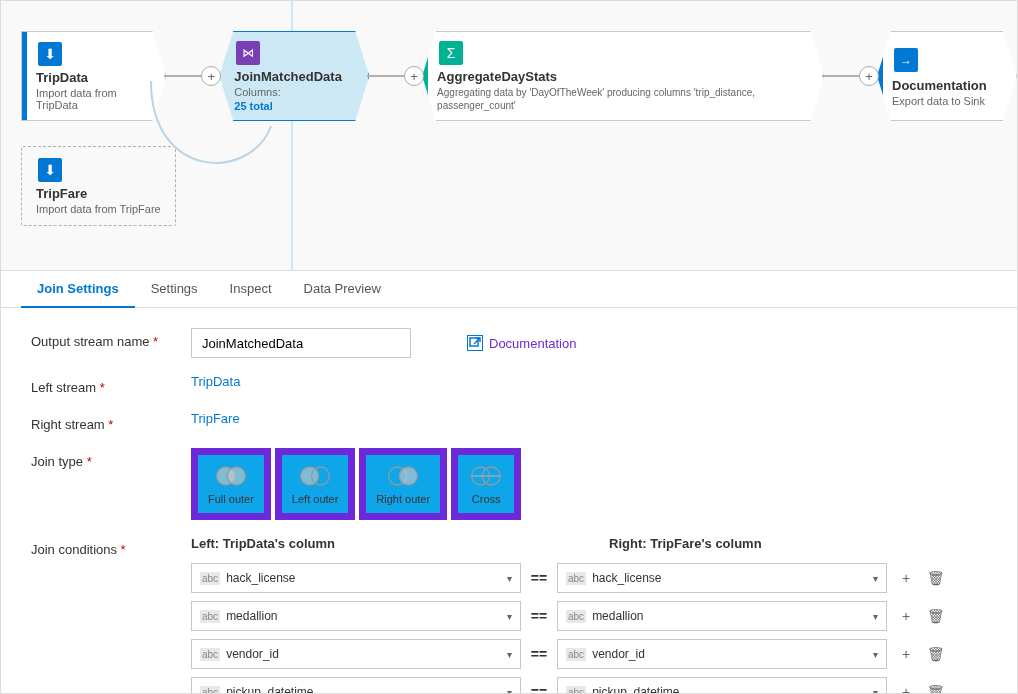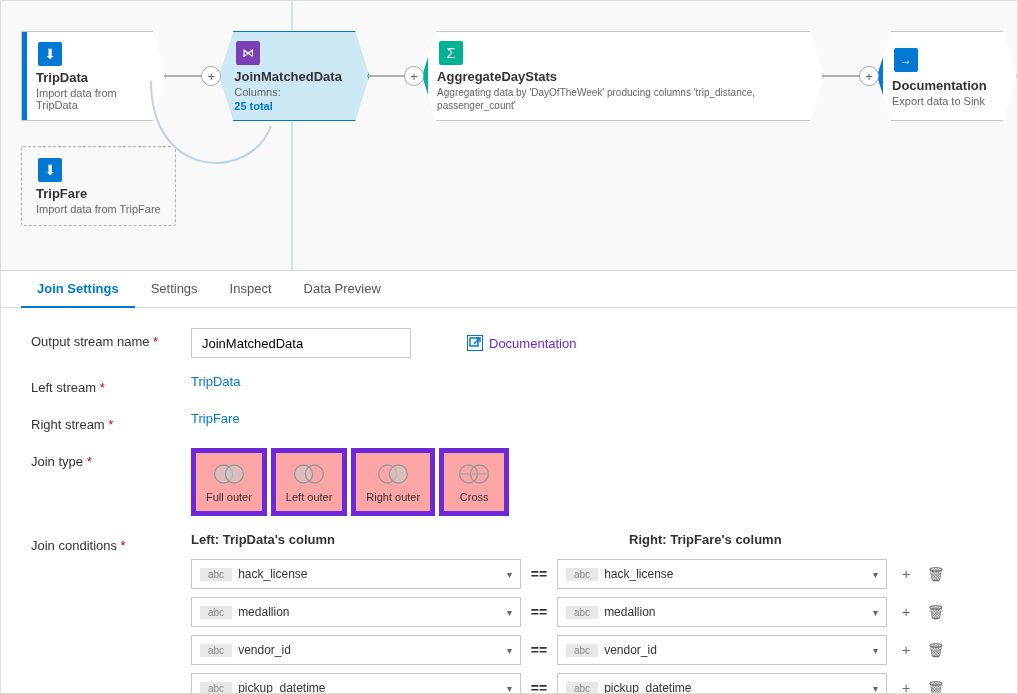--- a/index.html
+++ b/index.html
@@ -215,22 +215,22 @@
     .join-type-container {
       display: flex;
       gap: 4px;
     }
 
     .join-type-btn {
       display: flex;
       flex-direction: column;
       align-items: center;
       padding: 8px 10px;
-      border: 5px solid #6d28d9;
-      background: #fca5a5;
+      border: 7px solid #6d28d9;
+      background: #0ea5e9;
       cursor: pointer;
       min-width: 70px;
     }
 
     .join-type-btn.selected {
       border: 2px solid #0078d4;
       background: #fff;
     }
 
     .join-type-btn .join-icon {
@@ -273,21 +273,21 @@
       margin-bottom: 4px;
     }
 
     .col-header {
       font-size: 13px;
       font-weight: 600;
       color: #333;
     }
 
     .left-col-header { width: 330px; }
-    .right-col-header { margin-left: 56px; width: 330px; }
+    .right-col-header { margin-left: 36px; width: 330px; }
 
     .condition-row {
       display: flex;
       align-items: center;
       gap: 8px;
     }
 
     .select-dropdown {
       border: 1px solid #c8c8c8;
       padding: 4px 8px;
@@ -298,21 +298,21 @@
       display: flex;
       align-items: center;
       justify-content: space-between;
       cursor: pointer;
     }
 
     .select-dropdown .abc-prefix {
       font-size: 10px;
       color: #888;
       background: #e8e8e8;
-      padding: 1px 8px;
+      padding: 1px 2px;
       margin-right: 6px;
     }
 
     .select-dropdown .chevron {
       font-size: 10px;
       color: #666;
     }
 
     .equals-sign {
       font-size: 14px;

